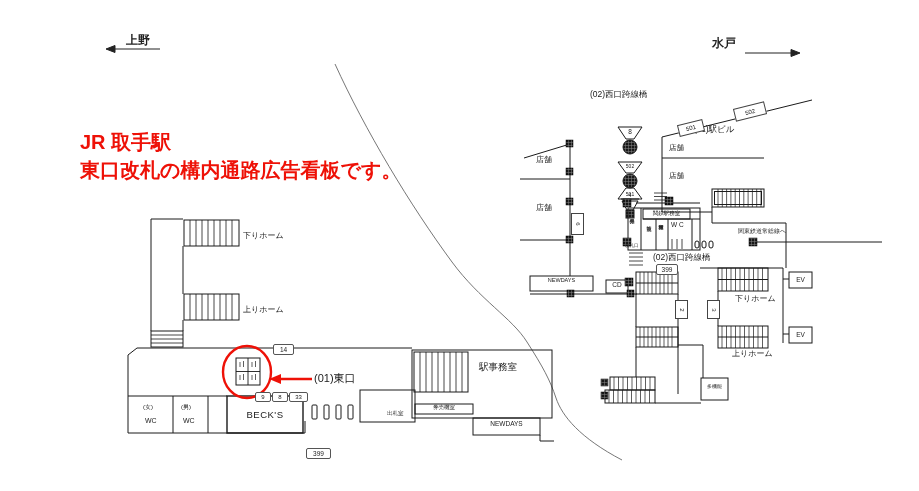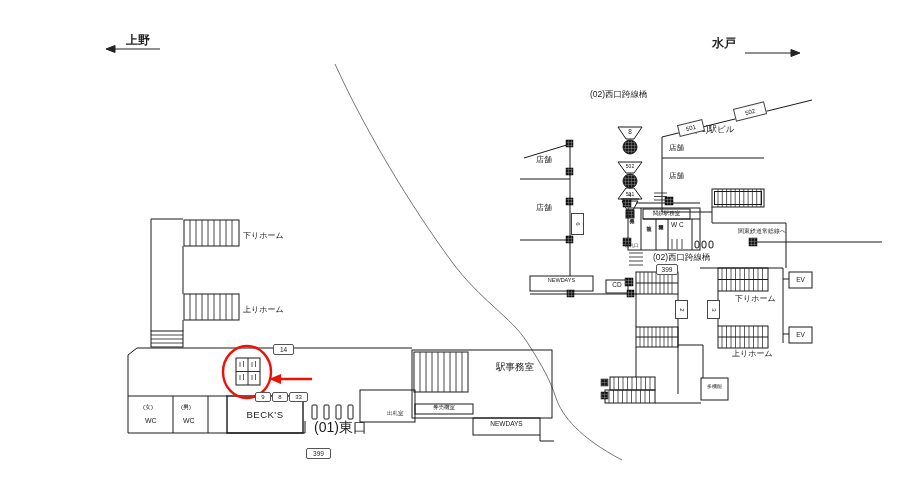--- a/index.html
+++ b/index.html
@@ -159,39 +159,41 @@
       <rect x="601" y="379" width="7" height="7" fill="url(#xh)"></rect>
       <rect x="601" y="392" width="7" height="7" fill="url(#xh)"></rect>
       <rect x="749" y="238" width="8" height="8" fill="url(#xh)"></rect>
     </g>
   </svg>
 
   <div class="lbl dir" style="left:126px;top:34px;">上野</div>
   <div class="lbl dir" style="left:712px;top:37px;">水戸</div>
 
   <div class="title" style="color:#ee1107;">
+    <div>JR 取手駅</div>
+    <div>東口改札の構内通路広告看板です。</div>
   </div>
 
   <div class="lbl" style="left:243px;top:232px;font-size:8px;">下りホーム</div>
   <div class="lbl" style="left:243px;top:306px;font-size:8px;">上りホーム</div>
   <div class="tag" style="left:273px;top:344px;width:19px;height:9px;">14</div>
   <div class="tag" style="left:255px;top:392px;width:14px;height:8px;font-size:6px;">9</div>
   <div class="tag" style="left:272px;top:392px;width:14px;height:8px;font-size:6px;">8</div>
   <div class="tag" style="left:289px;top:392px;width:17px;height:8px;font-size:6px;">33</div>
   <div class="lbl" style="left:143px;top:404px;font-size:6px;">(女)</div>
   <div class="lbl" style="left:145px;top:417px;font-size:7px;">WC</div>
   <div class="lbl" style="left:181px;top:404px;font-size:6px;">(男)</div>
   <div class="lbl" style="left:183px;top:417px;font-size:7px;">WC</div>
   <div class="lbl ctr" style="left:227px;top:410px;width:76px;font-size:9.5px;letter-spacing:.5px;">BECK'S</div>
   <div class="lbl" style="left:387px;top:411px;font-size:5.5px;">出札室</div>
   <div class="lbl ctr" style="left:415px;top:405px;width:58px;font-size:5.5px;">券売機室</div>
-  <div class="lbl" style="left:496px;top:362px;font-size:9.5px;">駅事務室</div>
+  <div class="lbl" style="left:479px;top:362px;font-size:9.5px;">駅事務室</div>
   <div class="lbl ctr" style="left:473px;top:421px;width:67px;font-size:6.5px;">NEWDAYS</div>
   <div class="tag" style="left:306px;top:448px;width:23px;height:9px;">399</div>
-  <div class="lbl" style="left:314px;top:373px;font-size:14px;margin-top:47px;">(01)東口</div>
+  <div class="lbl" style="left:314px;top:373px;font-size:11px;">(01)東口</div>
 
   <div class="lbl" style="left:590px;top:90px;font-size:8.5px;">(02)西口跨線橋</div>
   <div class="lbl" style="left:536px;top:156px;font-size:8px;">店舗</div>
   <div class="lbl" style="left:536px;top:204px;font-size:8px;">店舗</div>
   <div class="vtag" style="left:571px;top:213px;width:11px;height:20px;">
       <span>6</span>
     </div>
   <div class="lbl ctr" style="left:530px;top:278px;width:63px;font-size:5.5px;">NEWDAYS</div>
   <div class="lbl ctr" style="left:606px;top:282px;width:22px;font-size:6.5px;">CD</div>
   <div class="lbl" style="left:694px;top:125px;font-size:8.5px;">(11)駅ビル</div>

